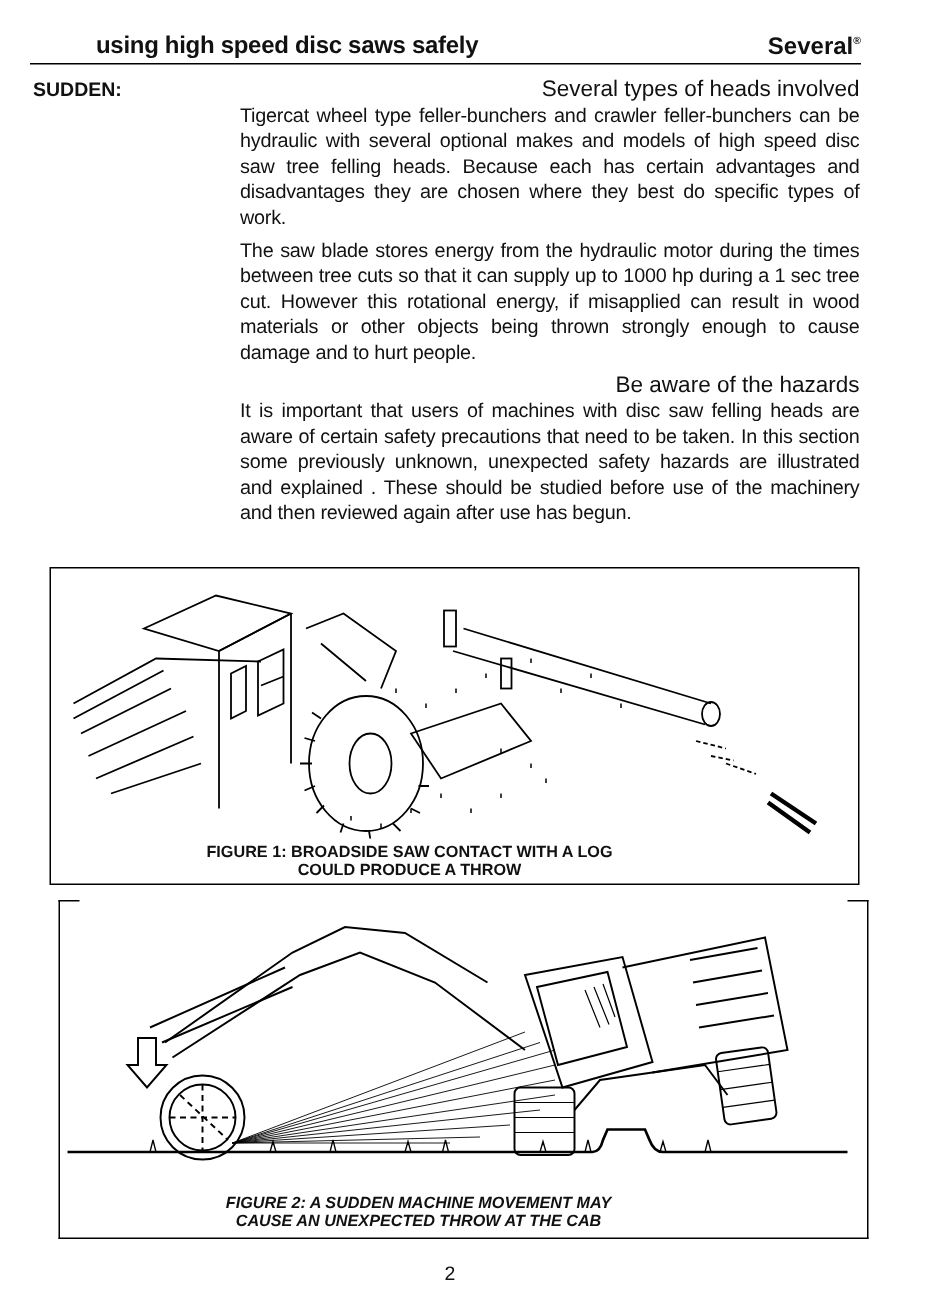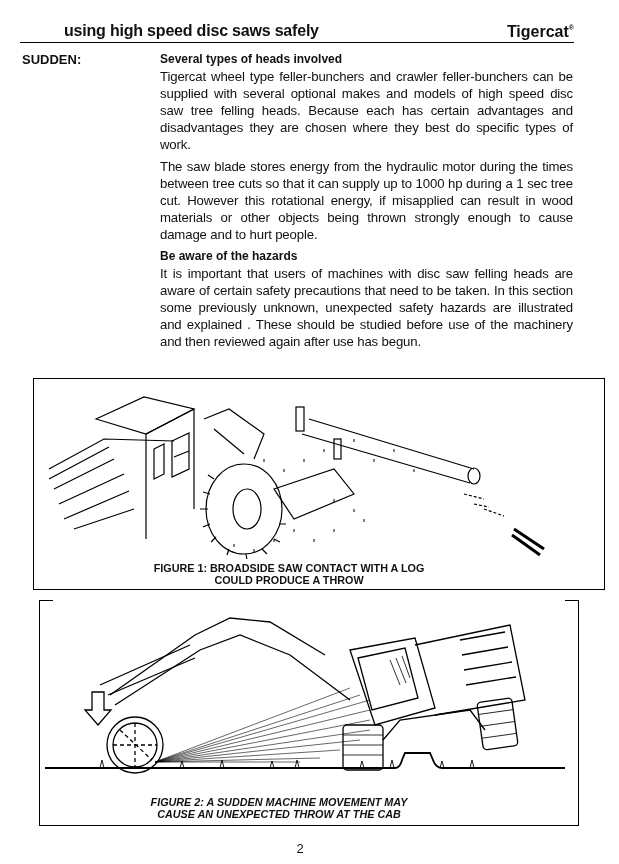--- a/index.html
+++ b/index.html
@@ -5,47 +5,47 @@
   html, body { margin: 0; padding: 0; background: #ffffff; }
   body { width: 619px; height: 864px; position: relative; overflow: hidden;
          font-family: "Liberation Sans", sans-serif; color: #111; }
   .header { position: absolute; left: 20px; top: 22px; width: 554px; height: 20px;
             border-bottom: 1.5px solid #000; }
   .header .title { position: absolute; left: 0; top: 0; font-size: 16px; font-weight: bold; letter-spacing: -0.2px; margin-left: 44px; }
   .header .brand { position: absolute; right: 0; top: 1px; font-size: 16px; font-weight: bold; }
   .header .brand sup { font-size: 7px; vertical-align: 7px; }
   .side-label { position: absolute; left: 22px; top: 52px; font-size: 13px; font-weight: bold; }
   .content { position: absolute; left: 160px; top: 51px; width: 413px; font-size: 13.2px; line-height: 17px; }
-  .section h3 { margin: 0; font-size: 12px; font-weight: bold; line-height: 17px; }
+  .section h3 { margin: 0; font-size: 15px; font-weight: normal; line-height: 17px; text-align: right; }
   .section p { margin: 0 0 5px 0; text-align: justify; letter-spacing: -0.15px; }
   .fig { position: absolute; border: 1px solid #000; background: #fff; }
-  .fig1 { left: 33px; top: 378px; width: 538px; height: 210px; padding-left: 32px; }
+  .fig1 { left: 33px; top: 378px; width: 538px; height: 210px; }
   .fig2 { left: 39px; top: 600px; width: 538px; height: 225px; border-top: none; font-style: italic; }
   .fig2 .tl { position: absolute; left: -1px; top: 0; width: 14px; border-top: 1px solid #000; }
   .fig2 .tr { position: absolute; right: -1px; top: 0; width: 14px; border-top: 1px solid #000; }
   .caption { position: absolute; left: 0; right: 0; text-align: center; font-size: 10.8px; font-weight: bold; line-height: 12px; }
   .fig1 .caption { top: 183px; left: -60px; }
   .fig2 .caption { top: 196px; left: -60px; }
   .illus { position: absolute; left: 0; top: 0; }
   .page-num { position: absolute; left: 0; width: 600px; top: 841px; text-align: center; font-size: 13px; }
 </style>
 </head>
 <body>
 
 <div class="header">
   <span class="title">using high speed disc saws safely</span>
-  <span class="brand"><span>Tigercat</span><sup>®</sup></span>
+  <span class="brand"><span>Several</span><sup>®</sup></span>
 </div>
 
 <div class="side-label">SUDDEN:</div>
 
 <div class="content">
   <div class="section">
     <h3>Several types of heads involved</h3>
-    <p>Tigercat wheel type feller-bunchers and crawler feller-bunchers can be supplied with several optional makes and models of high speed disc saw tree felling heads.  Because each has certain advantages and disadvantages they are chosen where they best do specific types of work.</p>
+    <p>Tigercat wheel type feller-bunchers and crawler feller-bunchers can be hydraulic with several optional makes and models of high speed disc saw tree felling heads.  Because each has certain advantages and disadvantages they are chosen where they best do specific types of work.</p>
   </div>
   <div class="section">
     <p>The saw blade stores energy from the hydraulic motor during the times between tree cuts so that it can supply up to 1000 hp during a 1 sec tree cut.  However  this rotational energy, if misapplied can result in wood materials or other objects being thrown strongly enough to cause damage and to hurt people.</p>
   </div>
   <div class="section">
     <h3>Be aware of the hazards</h3>
     <p>It is important that users of machines with disc saw felling heads are aware of certain safety precautions that need to be taken.  In this section some previously unknown, unexpected safety hazards are illustrated and explained . These should be studied before use of the machinery and then reviewed again after use has begun.</p>
   </div>
 </div>
 

